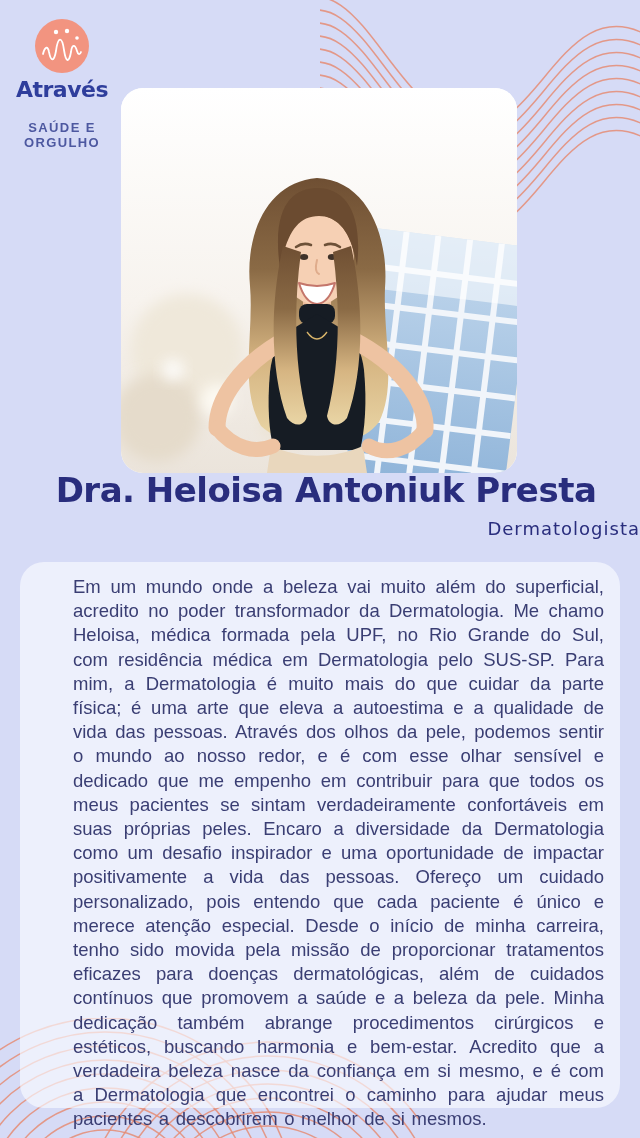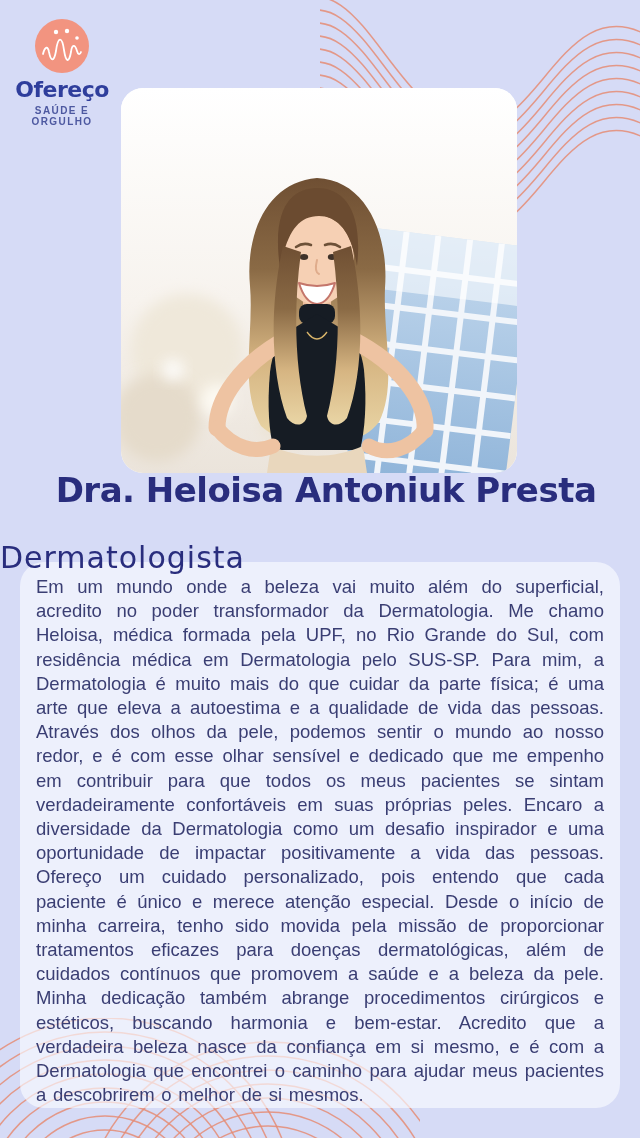--- a/index.html
+++ b/index.html
@@ -22,39 +22,39 @@
   
   .waves{position:absolute;color:var(--wave-color);}
   .waves-top{top:0;right:0;width:320px;height:250px;z-index:1;}
   .waves-bottom{left:0;bottom:0;width:420px;height:120px;z-index:1;}
   .waves path,.waves circle{fill:none;stroke:currentColor;stroke-width:1.5;opacity:.85;}
   
   .logo{position:absolute;left:4px;top:18px;width:116px;text-align:center;z-index:3;}
   .logo-icon{width:56px;height:56px;display:block;margin:0 auto 6px;color:var(--logo-circle);}
   .logo-line{font-family:"DejaVu Sans",sans-serif;font-weight:bold;font-size:22px;
     line-height:20px;color:var(--logo-blue);letter-spacing:-0.5px;}
-  .logo-tagline{margin-top:5px;font-size:10px;font-weight:bold;letter-spacing:1.4px;
+  .logo-tagline{margin-top:20px;font-size:13px;font-weight:bold;letter-spacing:1.4px;
     color:var(--tagline-color);}
   
   .photo{position:absolute;left:121px;top:88px;width:396px;height:385px;
     border-radius:22px;overflow:hidden;z-index:2;background:#fff;}
   .photo svg{display:block;width:100%;height:100%;}
   
   .name{position:absolute;left:6px;top:470px;width:100%;text-align:center;z-index:3;
     font-family:"DejaVu Sans",sans-serif;font-weight:bold;font-size:34px;
     letter-spacing:-0.5px;color:var(--primary-text);}
-  .role{position:absolute;left:0;top:540px;width:100%;text-align:left;z-index:3;
-    font-family:"DejaVu Sans",sans-serif;font-weight:normal;font-size:30px;
+  .role{position:absolute;left:0;top:518px;width:100%;text-align:right;z-index:3;
+    font-family:"DejaVu Sans",sans-serif;font-weight:normal;font-size:18px;
     letter-spacing:1px;color:var(--primary-text);}
   
   .bio-card{position:absolute;left:20px;top:562px;width:600px;height:546px;
     border-radius:24px;background:var(--card-background);z-index:2;
     padding:13px 16px;}
   .bio-text{font-size:18.5px;line-height:24.2px;text-align:justify;
-    word-spacing:1.5px;color:var(--body-text);}
+    word-spacing:1.5px;color:var(--body-text);margin-left:37px;}
 </style>
 </head>
 <body>
 
 <div class="page">
 
   <svg class="waves waves-top" viewBox="0 0 320 250" aria-hidden="true">
     <defs>
       <path id="wt" d="M -30 6 C 40 -42, 70 112, 150 126 C 218 138, 244 -16, 332 38"></path>
     </defs>
@@ -96,21 +96,21 @@
   </svg>
 
   <div class="logo">
     <svg class="logo-icon" viewBox="0 0 56 56" aria-hidden="true">
       <circle cx="28" cy="28" r="27" fill="currentColor"></circle>
       <path d="M 9 36 C 11 28 14 28 15 34 C 17 44 20 44 22 33 C 24 18 28 18 30 32 C 32 45 35 45 37 34 C 38 26 41 26 43 33 C 44 37 46 37 47 34" fill="none" stroke="#ffffff" stroke-width="1.8" stroke-linecap="round"></path>
       <circle cx="22" cy="14" r="2.2" fill="#ffffff"></circle>
       <circle cx="33" cy="13" r="2.2" fill="#ffffff"></circle>
       <circle cx="43" cy="20" r="1.8" fill="#ffffff"></circle>
     </svg>
-    <div class="logo-line">Ofereço</div>
+    <div class="logo-line">Através</div>
     <div class="logo-tagline">SAÚDE E ORGULHO</div>
   </div>
 
   <div class="photo">
     <svg viewBox="0 0 396 385" aria-hidden="true">
       <defs>
         <linearGradient id="bgph" x1="0" y1="0" x2="0" y2="1">
           <stop offset="0" stop-color="#ffffff"></stop>
           <stop offset="0.55" stop-color="#f7f3ee"></stop>
           <stop offset="1" stop-color="#ebe4db"></stop>

